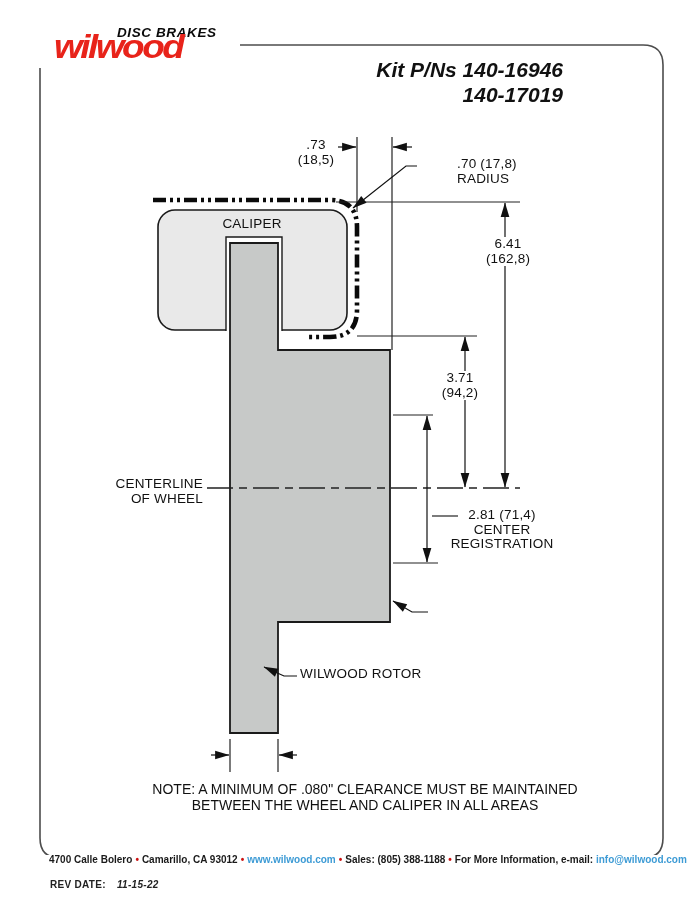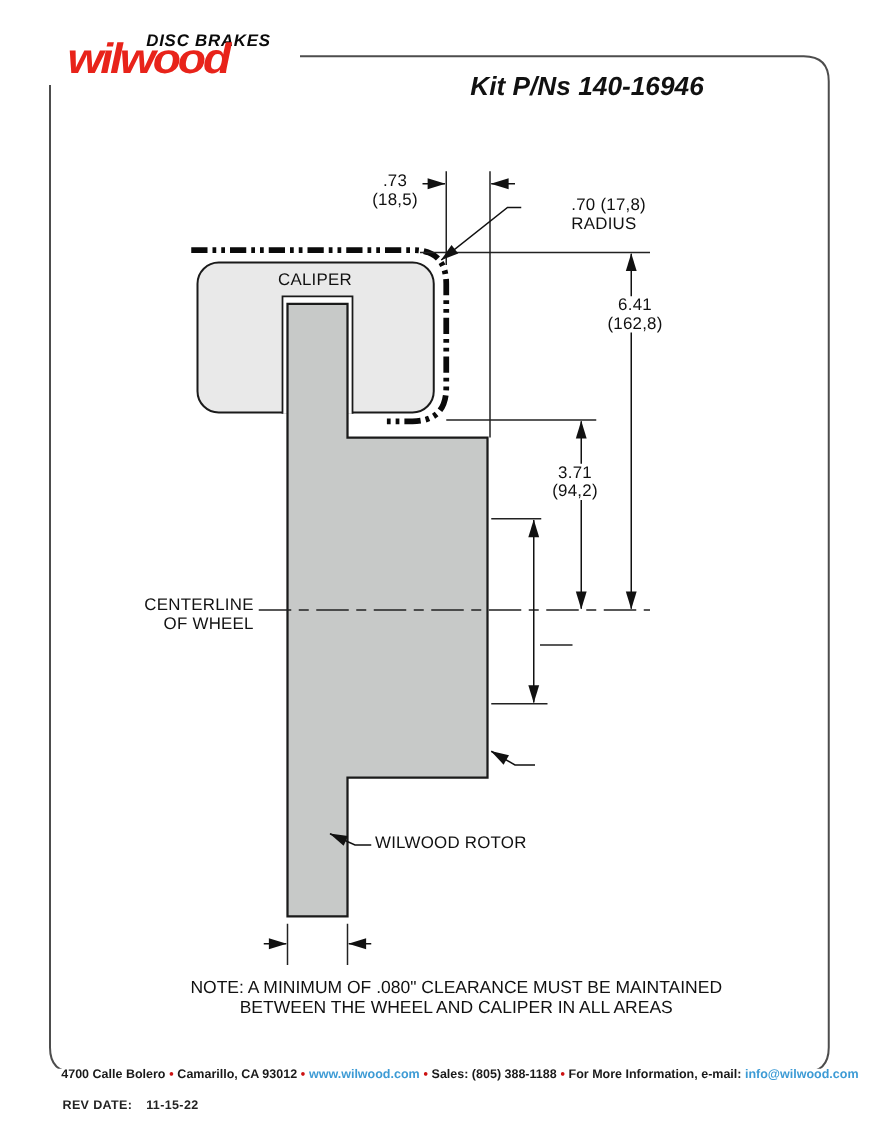--- a/index.html
+++ b/index.html
@@ -20,21 +20,21 @@
             font-style:italic;letter-spacing:.6px;color:#0a0a0a;}
   #logo .ww{position:absolute;left:8px;top:13px;font-size:37px;font-weight:800;
             font-style:italic;letter-spacing:-2.5px;color:#e8231a;transform:scaleY(.92);}
   #note{left:65px;top:781px;width:600px;text-align:center;font-size:14px;line-height:16px;color:#111;}
   #footer{left:40px;top:849px;width:623px;text-align:center;z-index:2;}
   #footer .inner{display:inline-block;background:#fff;padding:0 9px;font-size:10px;
                  font-weight:bold;color:#1a1a1a;}
   #footer .lnk{color:#3d9bd5;text-decoration:none;text-align:right;}
   #footer .bul{color:#cc1111;margin:0 3px;}
   #revdate{left:50px;top:880px;font-size:10px;font-weight:bold;color:#222;letter-spacing:.3px;}
-  #revdate .val{margin-left:8px;}
+  #revdate .val{margin-left:8px;font-style:italic;}
 </style>
 </head>
 <body>
 
 <div id="page">
 
   <svg id="linework" width="700" height="906" viewBox="0 0 700 906">
     <defs>
       <marker id="arr" viewBox="0 0 12 8" refX="11.5" refY="4" markerWidth="13" markerHeight="8.5" orient="auto-start-reverse">
         <path d="M0.6,0.6 L11.8,4 L0.6,7.4 Z" fill="#111"></path>
@@ -79,20 +79,21 @@
     </g>
   </svg>
 
   <div class="txt" id="logo">
     <div class="db">DISC BRAKES</div>
     <div class="ww">wilwood</div>
   </div>
 
   <div class="txt" id="kit">
     <div>Kit P/Ns 140-16946</div>
+    <div>140-17019</div>
   </div>
 
   <div class="txt dia ctr" style="left:207px;top:217px;width:90px;">CALIPER</div>
 
   <div class="txt dia ctr" style="left:291px;top:138px;width:50px;">
     <div>.73</div>
     <div>(18,5)</div>
   </div>
 
   <div class="txt dia" style="left:430px;top:157px;margin-left:27px;">
@@ -108,20 +109,25 @@
   <div class="txt dia ctr whitebg" style="left:430px;top:371px;width:56px;">
     <div>3.71</div>
     <div>(94,2)</div>
   </div>
 
   <div class="txt dia rgt" style="left:108px;top:477px;width:95px;">
     <div>CENTERLINE</div>
     <div>OF WHEEL</div>
   </div>
 
+  <div class="txt dia ctr" style="left:447px;top:508px;width:110px;">
+    <div>2.81 (71,4)</div>
+    <div>CENTER</div>
+    <div>REGISTRATION</div>
+  </div>
 
 
   <div class="txt dia" style="left:300px;top:667px;">WILWOOD ROTOR</div>
 
 
   <div class="txt" id="note">
     <div>NOTE: A MINIMUM OF .080" CLEARANCE MUST BE MAINTAINED</div>
     <div>BETWEEN THE WHEEL AND CALIPER IN ALL AREAS</div>
   </div>
 

